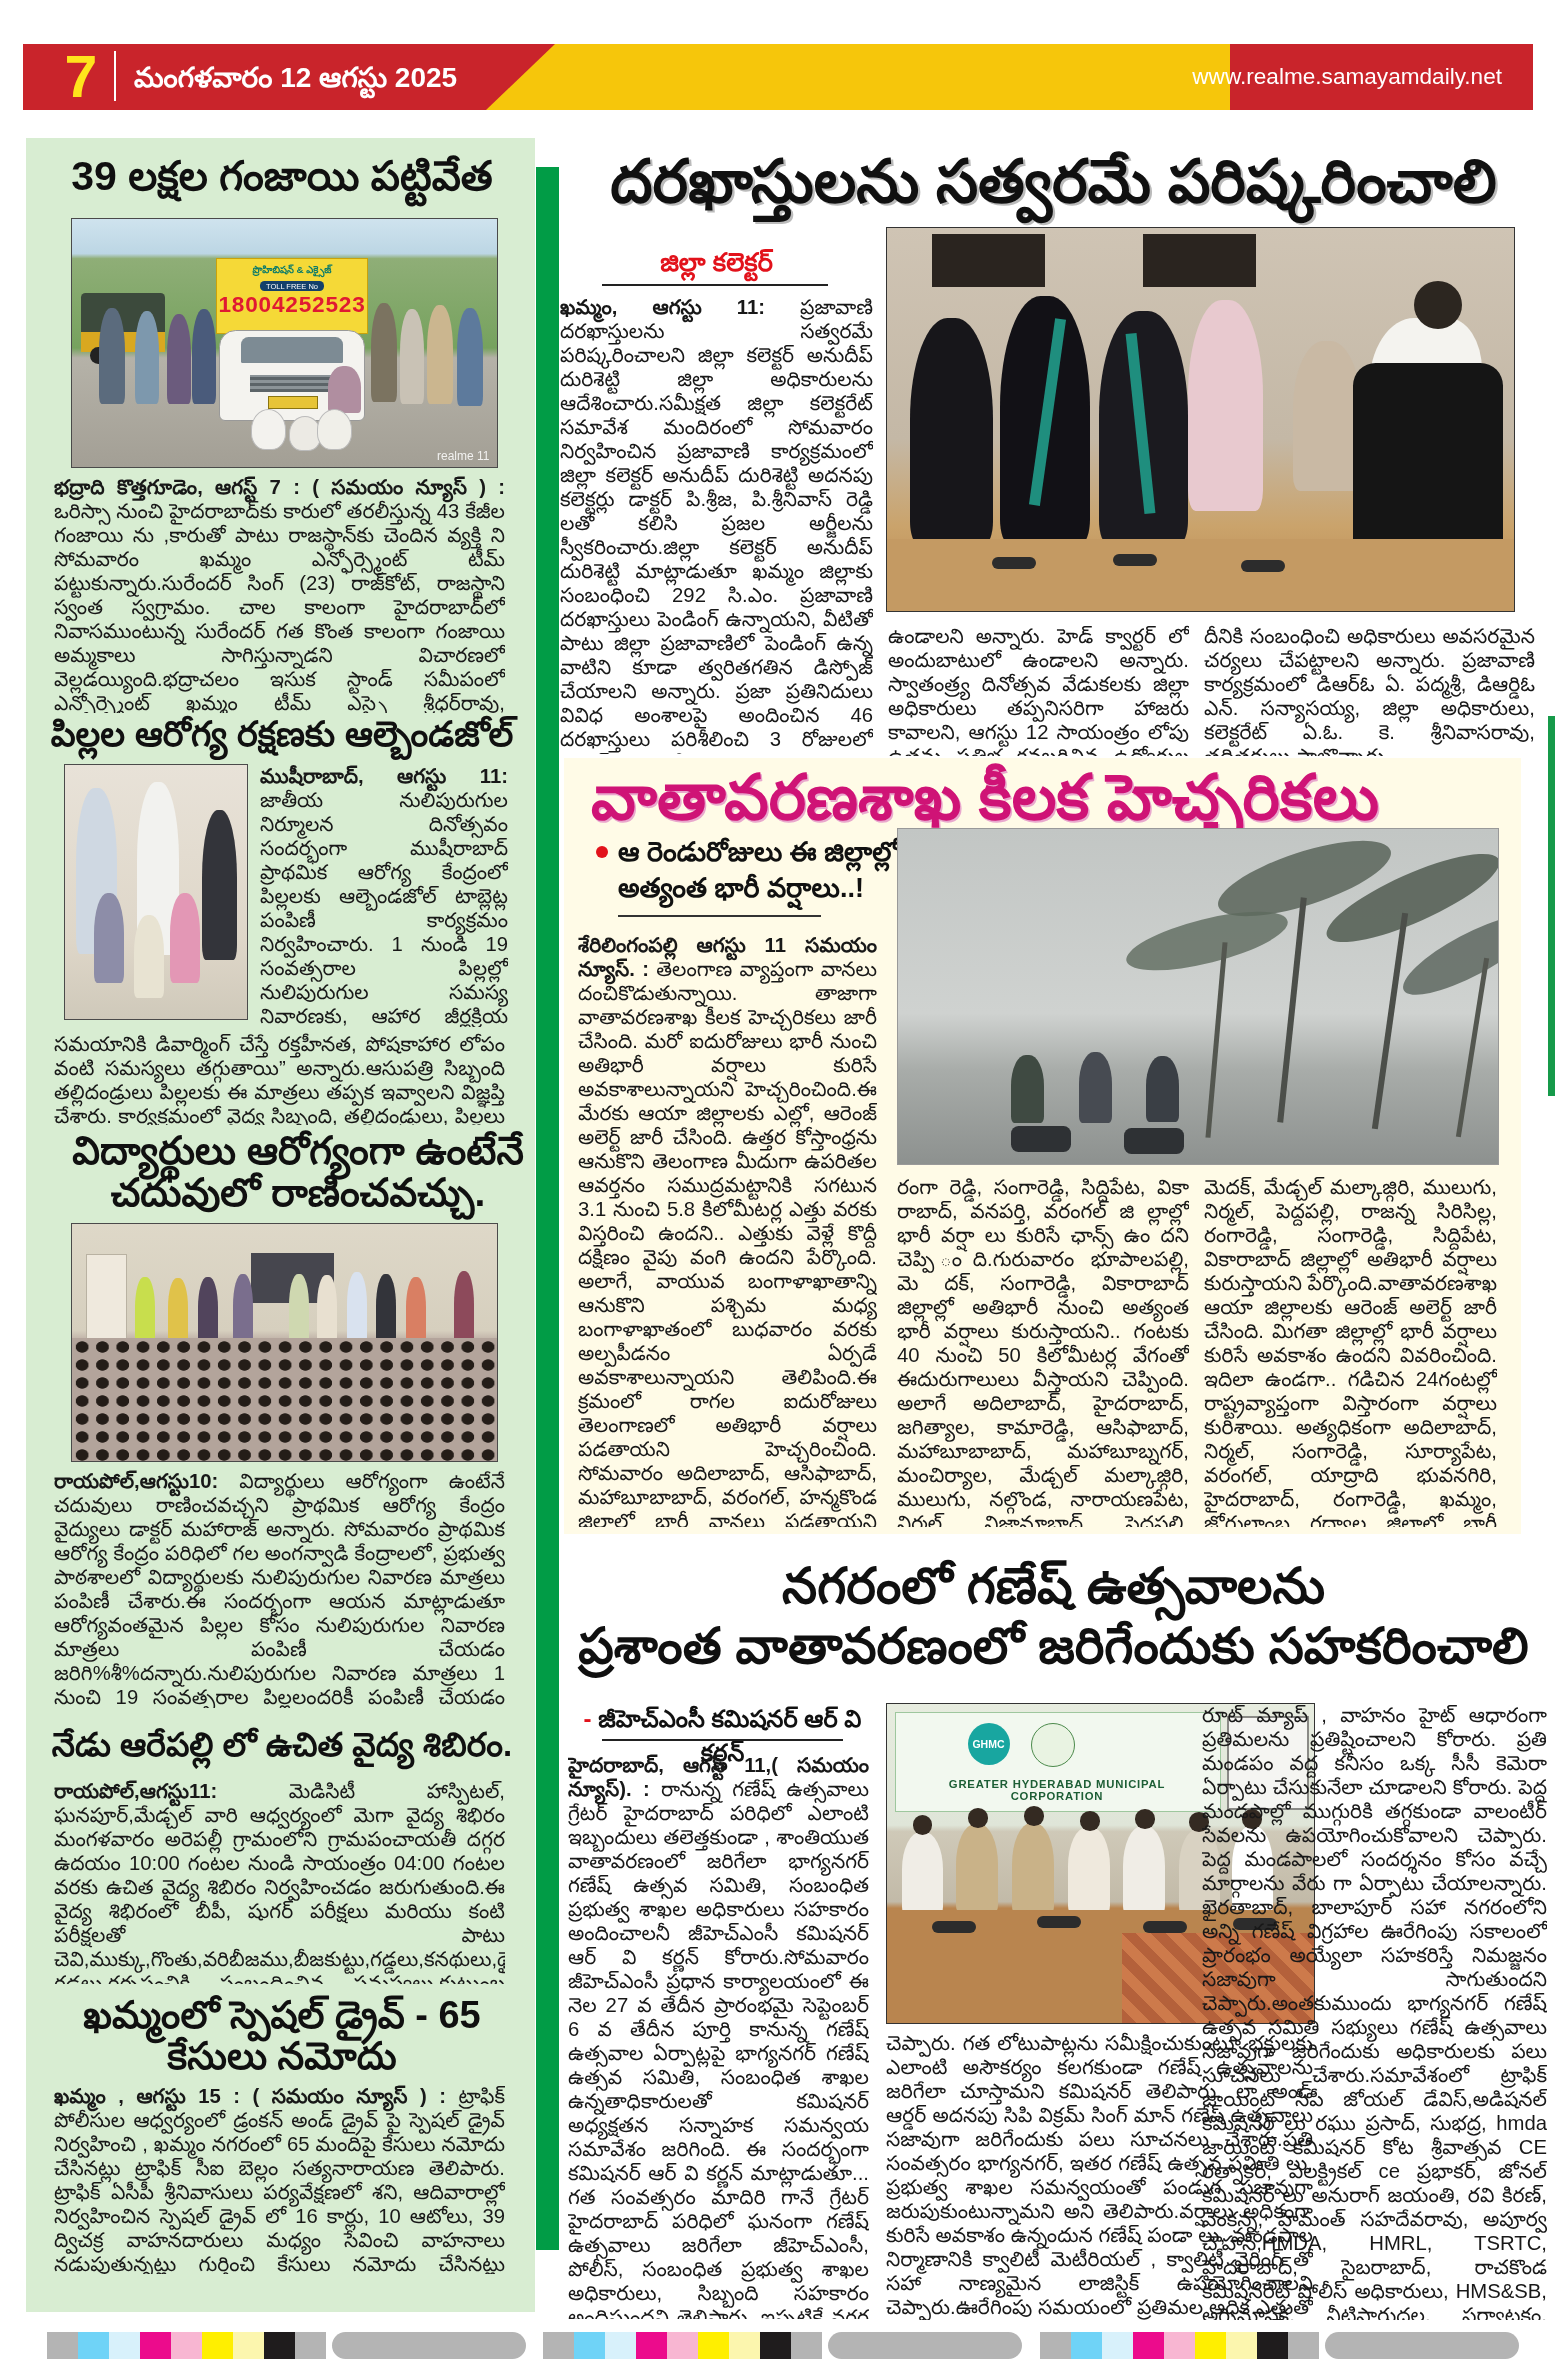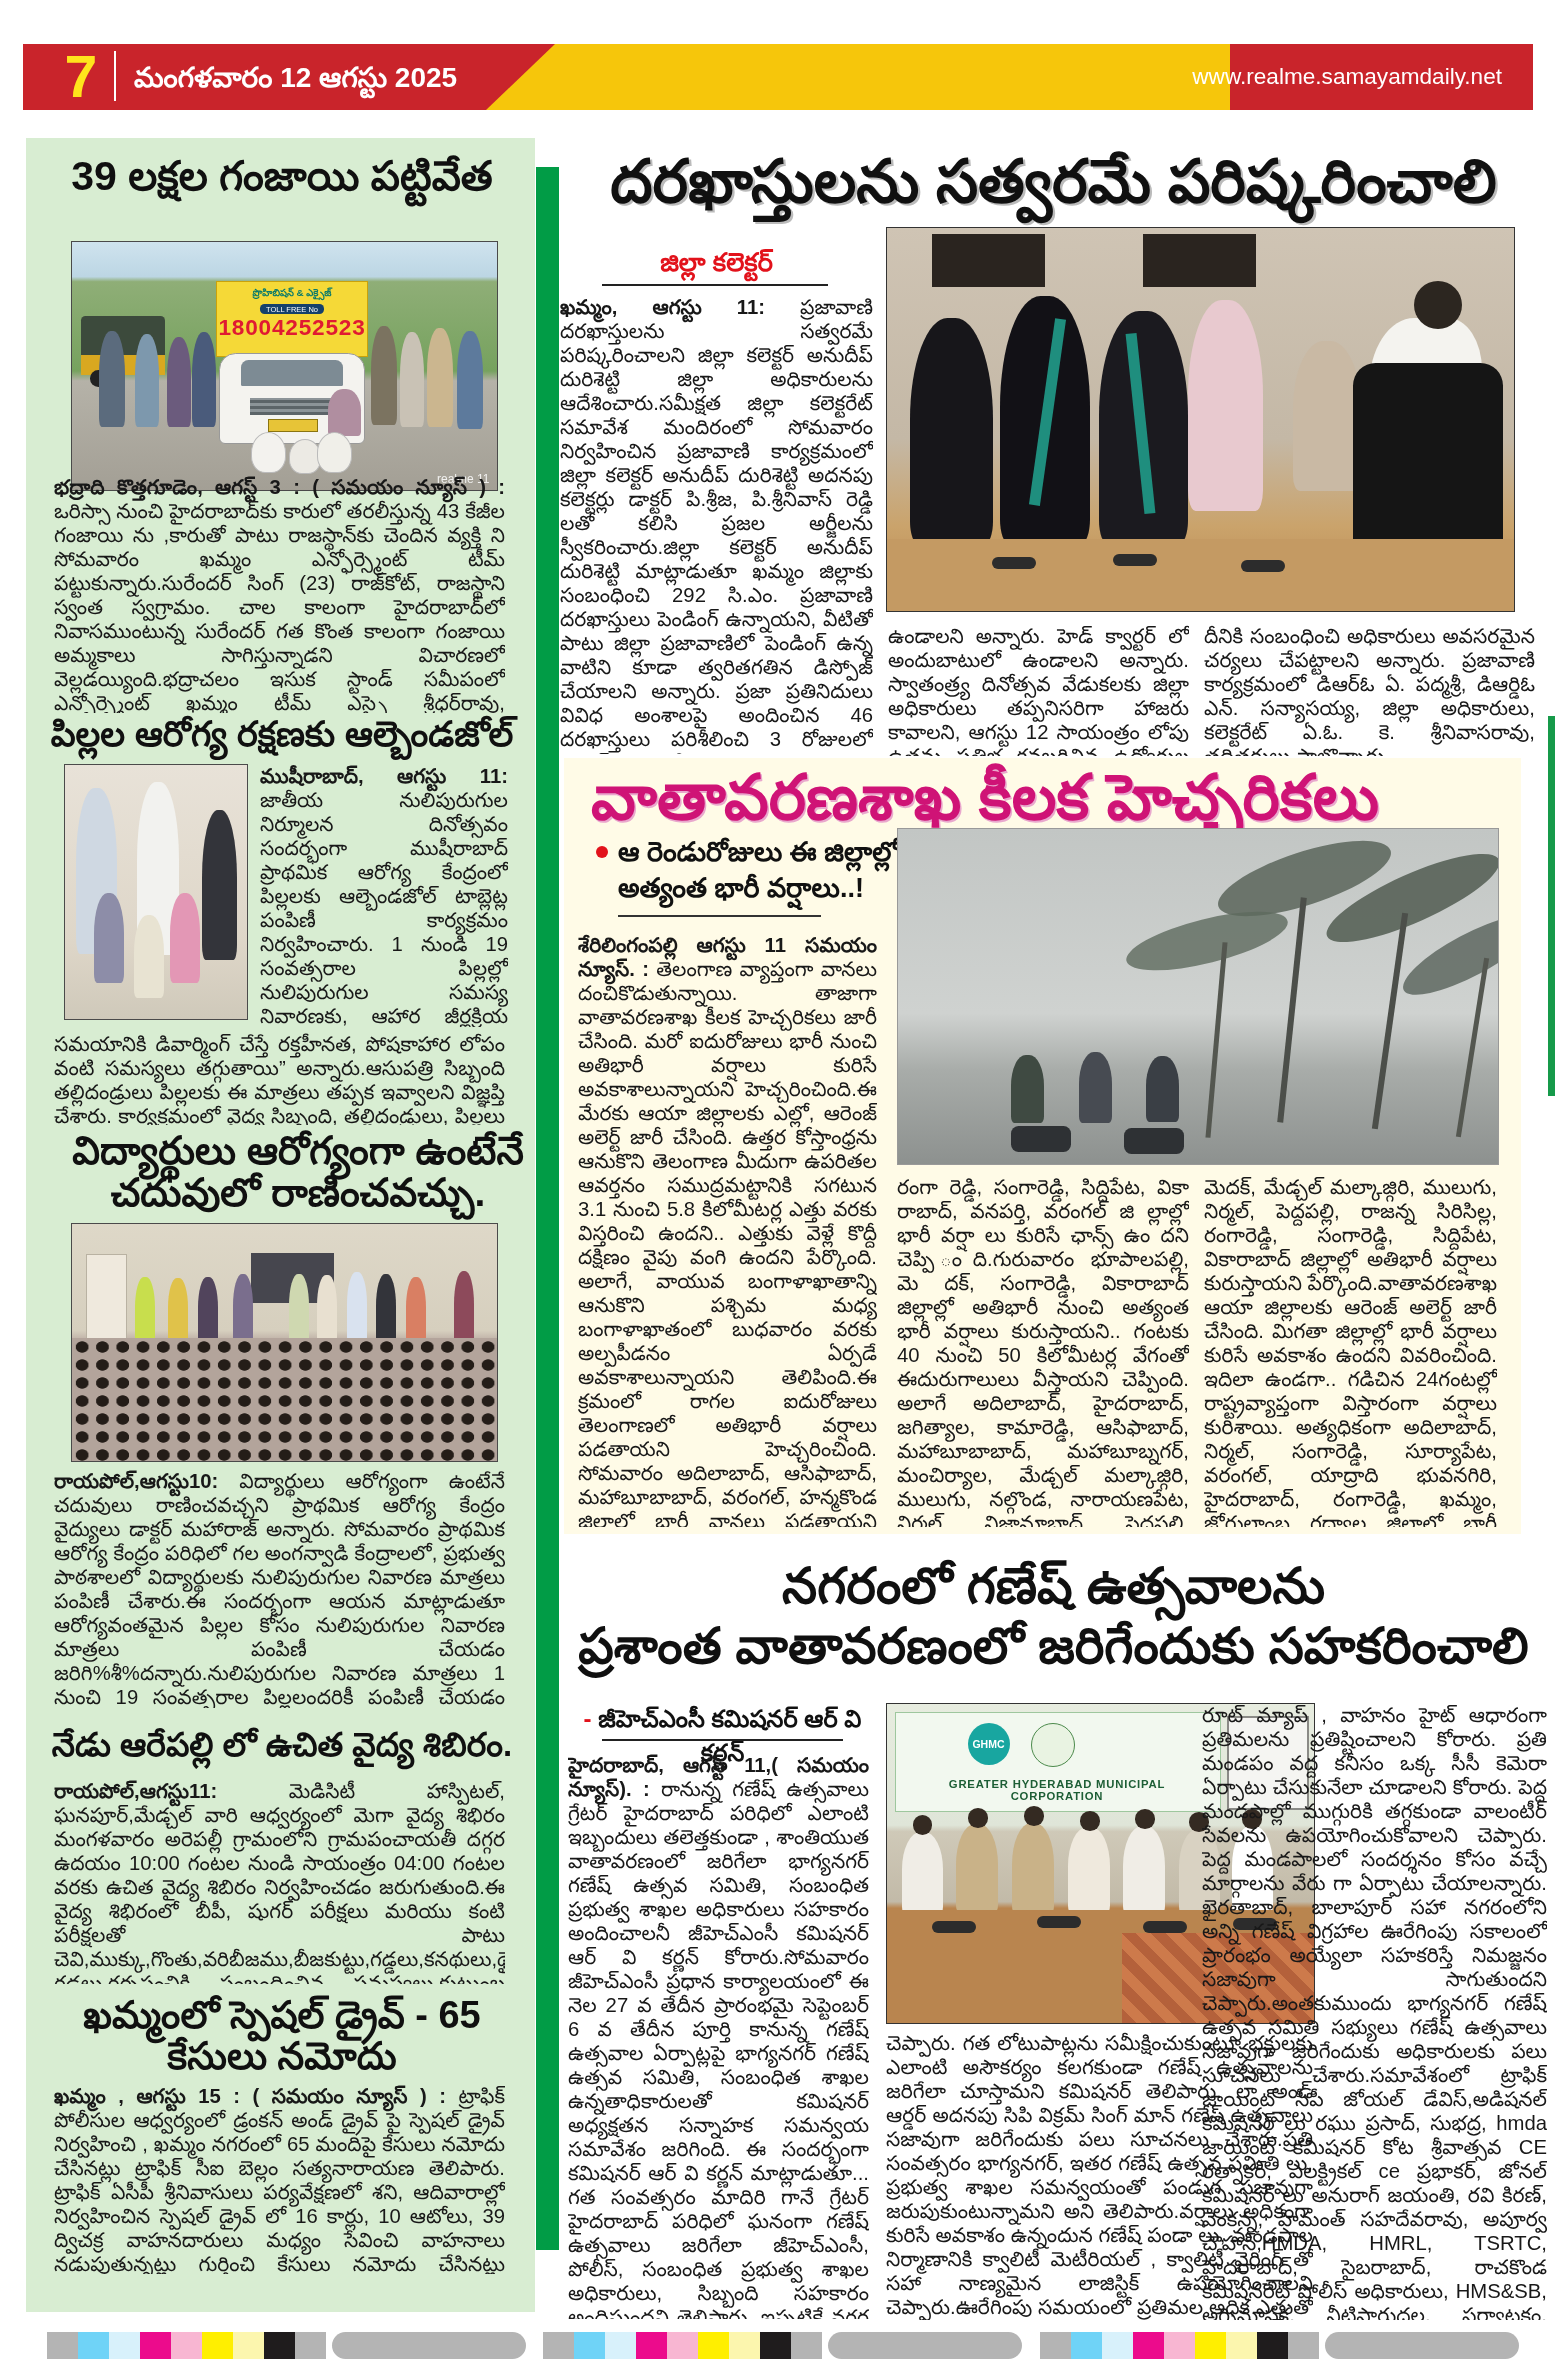--- a/index.html
+++ b/index.html
@@ -53,21 +53,21 @@
   <div class="abs" id="edition-date">మంగళవారం 12 ఆగస్టు 2025</div>
   <div class="abs" id="yellow-trap"></div>
   <div class="abs" id="website">www.realme.samayamdaily.net</div>
 
   <div class="abs" id="left-panel"></div>
   <div class="abs" id="divider"></div>
   <div class="abs" id="right-strip"></div>
 
   <div class="abs headline" style="left:45px;top:154px;width:474px;font-size:41px;">39 లక్షల గంజాయి పట్టివేత</div>
   <div class="abs lphoto" style="left:71px;top:218px;width:425px;height:248px;
-       background:linear-gradient(180deg,#cfe3ee 0%,#bcd6e4 14%,#8fae77 16%,#76a25e 52%,#b5b2a8 56%,#a39f95 100%);margin-top:23px;">
+       background:linear-gradient(180deg,#cfe3ee 0%,#bcd6e4 14%,#8fae77 16%,#76a25e 52%,#b5b2a8 56%,#a39f95 100%);">
     <div class="abs" style="left:9px;top:74px;width:84px;height:47px;background:#3c4a3c;border-radius:4.5px;"></div>
     <div class="abs" style="left:9px;top:113px;width:84px;height:19.6px;background:#d9a820;"></div>
     <div class="abs" style="left:18px;top:128px;width:16.6px;height:16.6px;background:#222;border-radius:50%;"></div>
     <div class="abs" style="left:63px;top:128px;width:16.6px;height:16.6px;background:#222;border-radius:50%;"></div>
     <div class="abs" style="left:144px;top:39px;width:150px;height:74px;background:#f5d937;border:1.5px solid #caa20a;text-align:center;overflow:hidden;">
       <div style="font-size:9.8px;color:#0a7a6a;font-weight:bold;margin-top:4.5px;">ప్రొహిబిషన్ &amp; ఎక్సైజ్</div>
       <div style="font-size:7.5px;color:#ffffff;background:#14406b;display:inline-block;padding:0.8px 6px;border-radius:4.5px;">TOLL FREE No</div>
       <div style="font-size:22.6px;color:#e01a32;font-weight:bold;letter-spacing:0.8px;">18004252523</div>
     </div>
     <div class="abs" style="left:147px;top:111px;width:144px;height:89px;background:#f4f3ef;border-radius:16.6px 16.6px 6px 6px;border:0.8px solid #999;">
@@ -83,21 +83,21 @@
     <div class="figure" style="left:328px;top:90px;width:24px;height:95px;background:#c9c2b5;"></div>
     <div class="figure" style="left:355px;top:86px;width:25.6px;height:99px;background:#cbb68f;"></div>
     <div class="figure" style="left:385px;top:89px;width:25.6px;height:98px;background:#5d7a9c;"></div>
     <div class="figure" style="left:256px;top:147px;width:33px;height:47px;background:#b08ea0;"></div>
     <div class="abs" style="left:179px;top:190px;width:33px;height:39px;background:#f3f2ee;border-radius:50% 50% 40% 40%;border:0.8px solid #bbb;"></div>
     <div class="abs" style="left:217px;top:197px;width:30px;height:33px;background:#eceae4;border-radius:50% 50% 40% 40%;border:0.8px solid #bbb;"></div>
     <div class="abs" style="left:245px;top:190px;width:33px;height:39px;background:#f0efe9;border-radius:50% 50% 40% 40%;border:0.8px solid #bbb;"></div>
     <div class="abs" style="right:7.5px;bottom:4.5px;font-size:12px;color:rgba(255,255,255,0.85);">realme 11</div>
   </div>
   <div class="abs body-text" style="left:54px;top:475px;width:451px;height:238px;">
-    <b>భద్రాది కొత్తగూడెం, ఆగస్ట్ 3 : ( సమయం న్యూస్ ) :</b>
+    <b>భద్రాది కొత్తగూడెం, ఆగస్ట్ 7 : ( సమయం న్యూస్ ) :</b>
     <span>ఒరిస్సా నుంచి హైదరాబాద్‌కు కారులో తరలీస్తున్న 43 కేజీల గంజాయి ను ,కారుతో పాటు రాజస్థాన్‌కు చెందిన వ్యక్తి ని సోమవారం ఖమ్మం ఎన్ఫోర్స్మెంట్ టీమ్ పట్టుకున్నారు.సురేందర్ సింగ్ (23) రాజ్‌కోట్, రాజస్థాని స్వంత స్వగ్రామం. చాల కాలంగా హైదరాబాద్‌లో నివాసముంటున్న సురేందర్ గత కొంత కాలంగా గంజాయి అమ్మకాలు సాగిస్తున్నాడని విచారణలో వెల్లడయ్యింది.భద్రాచలం ఇసుక స్టాండ్ సమీపంలో ఎన్ఫోర్స్మెంట్ ఖమ్మం టీమ్ ఎస్సై శ్రీధర్‌రావు, హెడ్‌కానిస్టేబుళ్లు ఎంఏ ఖరీమ్, జి . బాలు, కానిస్టేబుళ్లు వెంకట్, సుధీర్, హరిష్, వీరబాబు, ఉపేందర్‌లు కలిసి పక్కా సమాచారం మేరకు వాహనాల తనిఖీలు చేపట్ట గా గంజాయి పట్టు బడింది.గంజాయిని పట్టుకున్న ఖమ్మం ఎన్ఫోర్స్మెంట్ టీమ్‌ను ఎన్ఫో ర్స్మెంట్ డైరెక్టర్ షాన్వాజ్ ఖాసీం, ఏసీ ఎన్ఫోర్స్మెంట్ అసిస్టెంట్ కమిషనర్ జి .గణేష్ అభినందించారు.</span>
   </div>
 
   <div class="abs headline" style="left:45px;top:715px;width:474px;font-size:35px;">పిల్లల ఆరోగ్య రక్షణకు ఆల్బెండజోల్</div>
   <div class="abs" style="left:64px;top:764px;width:444px;height:263px;overflow:hidden;">
     <div class="lphoto" style="float:left;width:182px;height:254px;margin-right:12px;
          background:linear-gradient(180deg,#e8e2d8 0%,#ded6c8 70%,#cfc9ba 100%);position:relative;">
       <div class="figure" style="left:10.5px;top:22.6px;width:41px;height:166px;background:#cfd8e2;"></div>
       <div class="figure" style="left:72px;top:16.6px;width:42px;height:173px;background:#f2f2ef;"></div>
       <div class="figure" style="left:29px;top:128px;width:30px;height:90px;background:#8d8da8;"></div>

